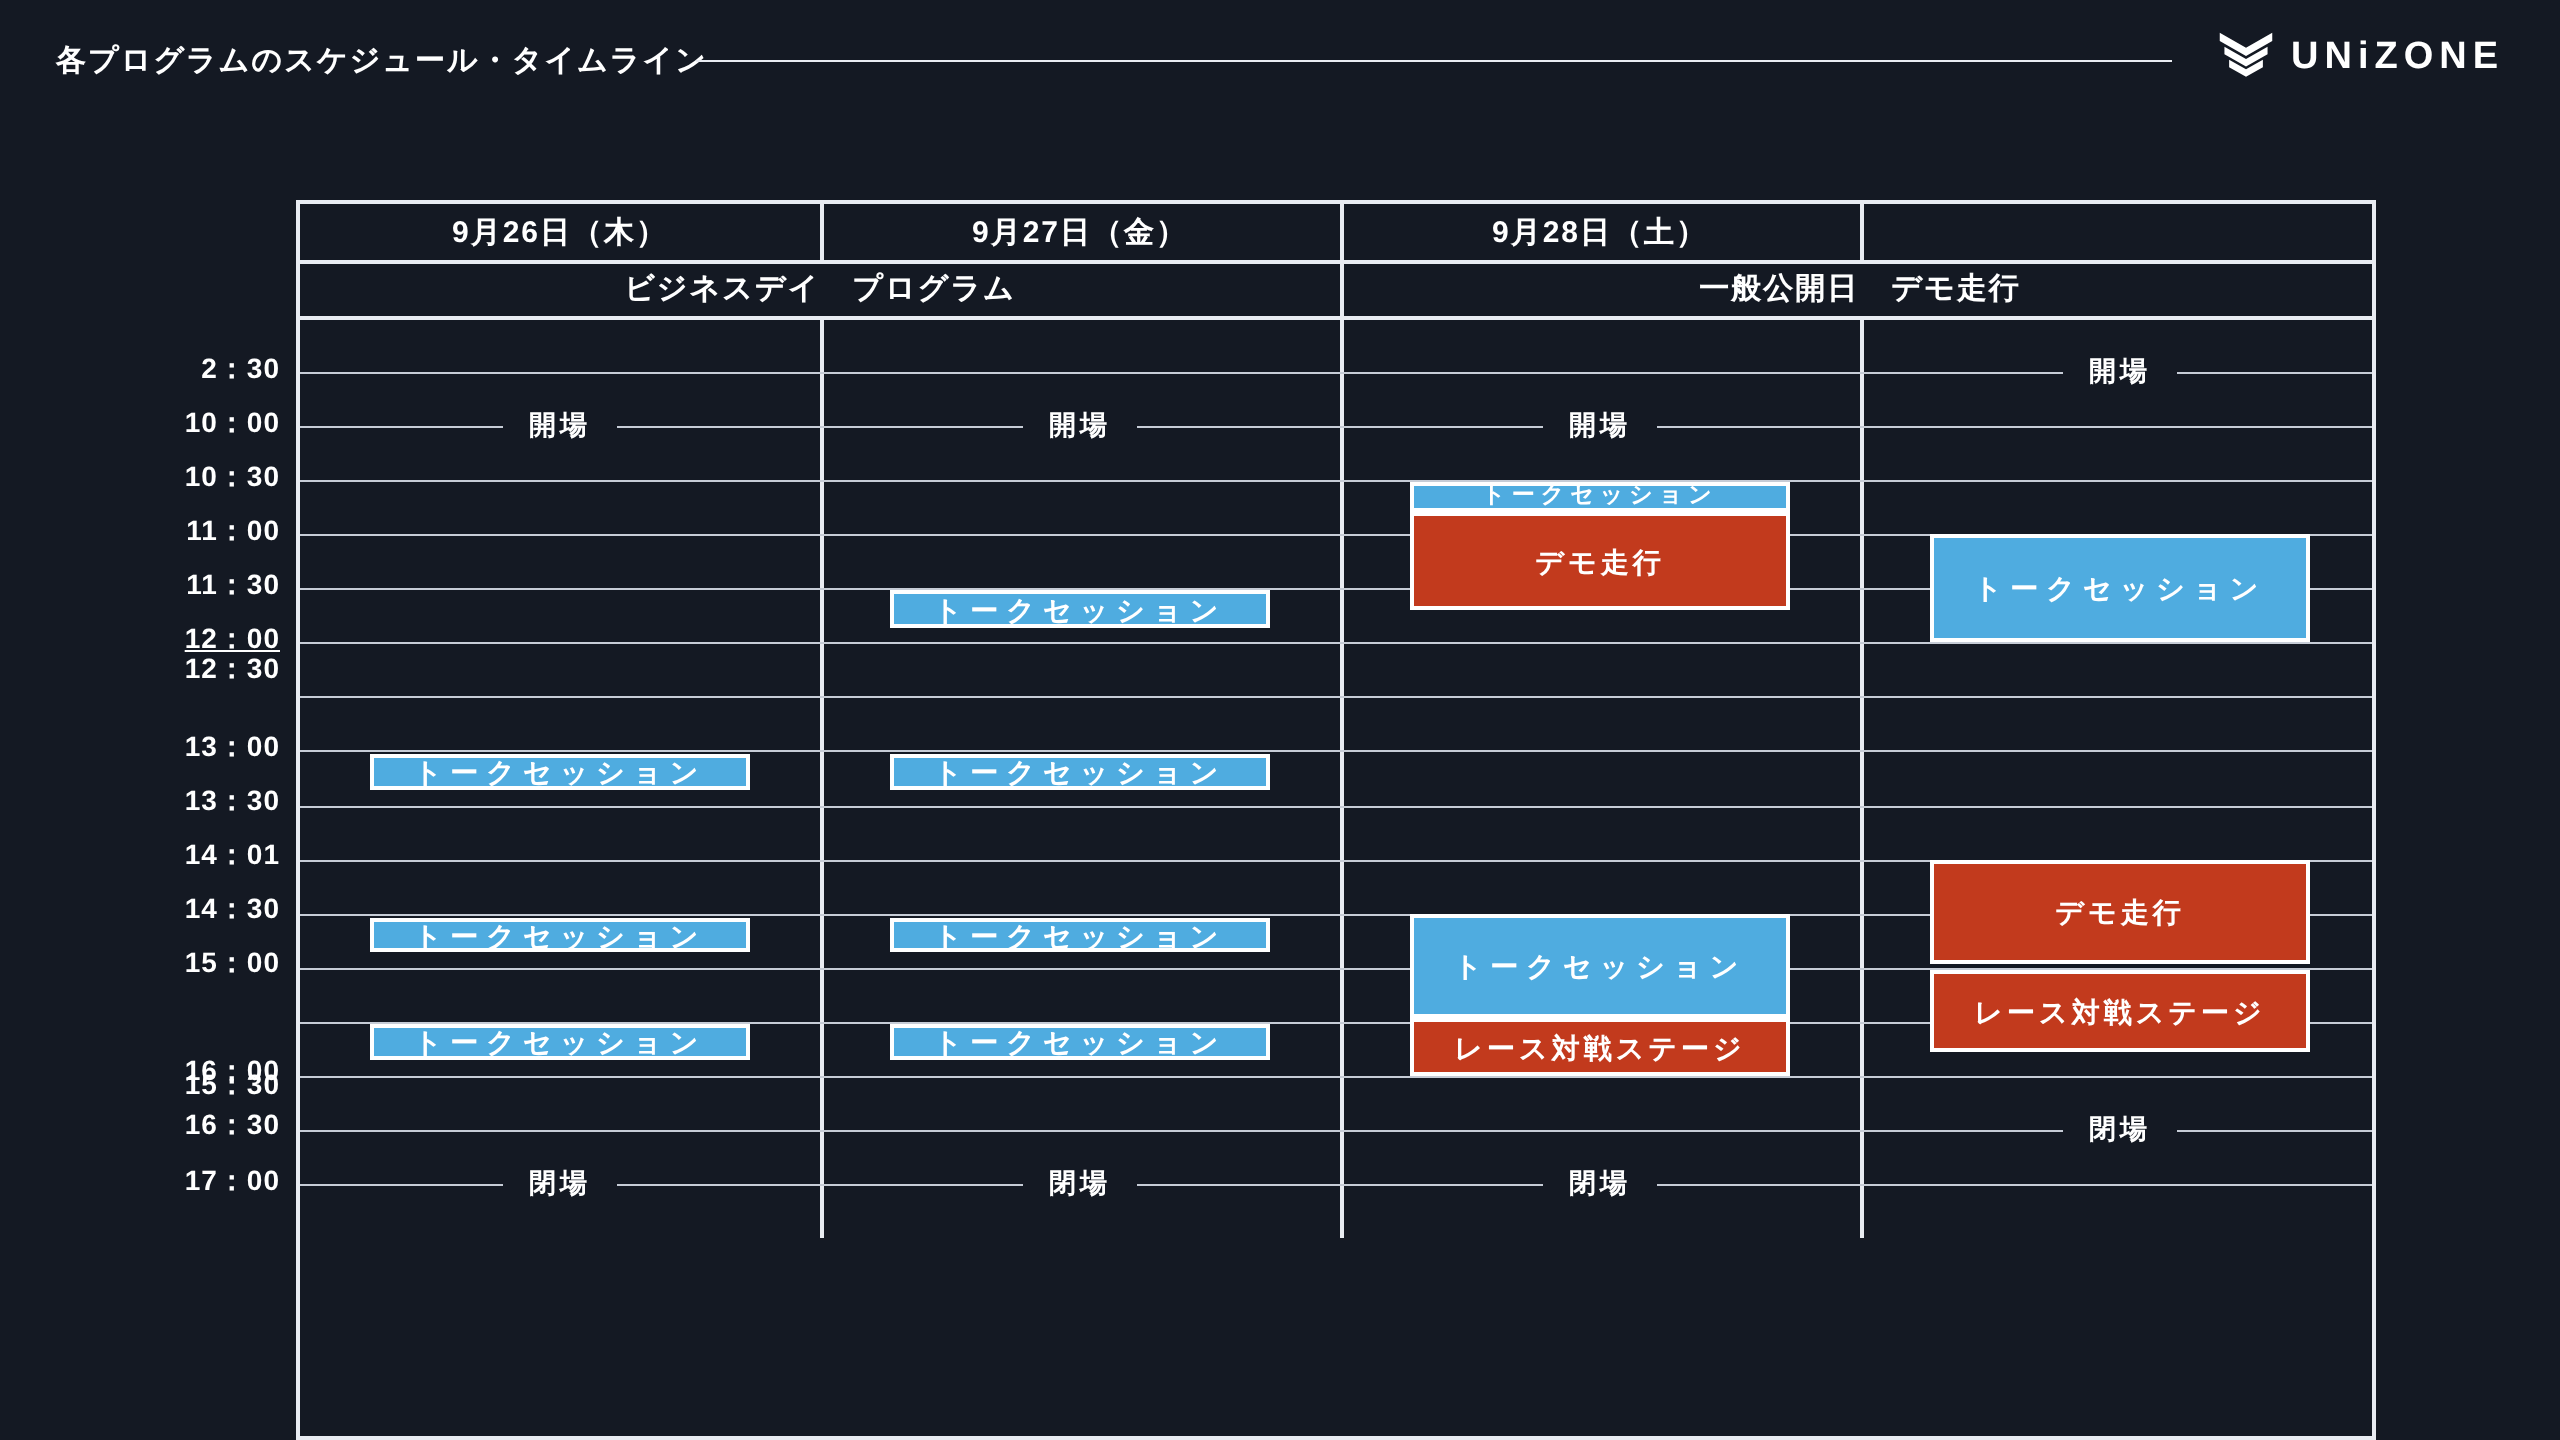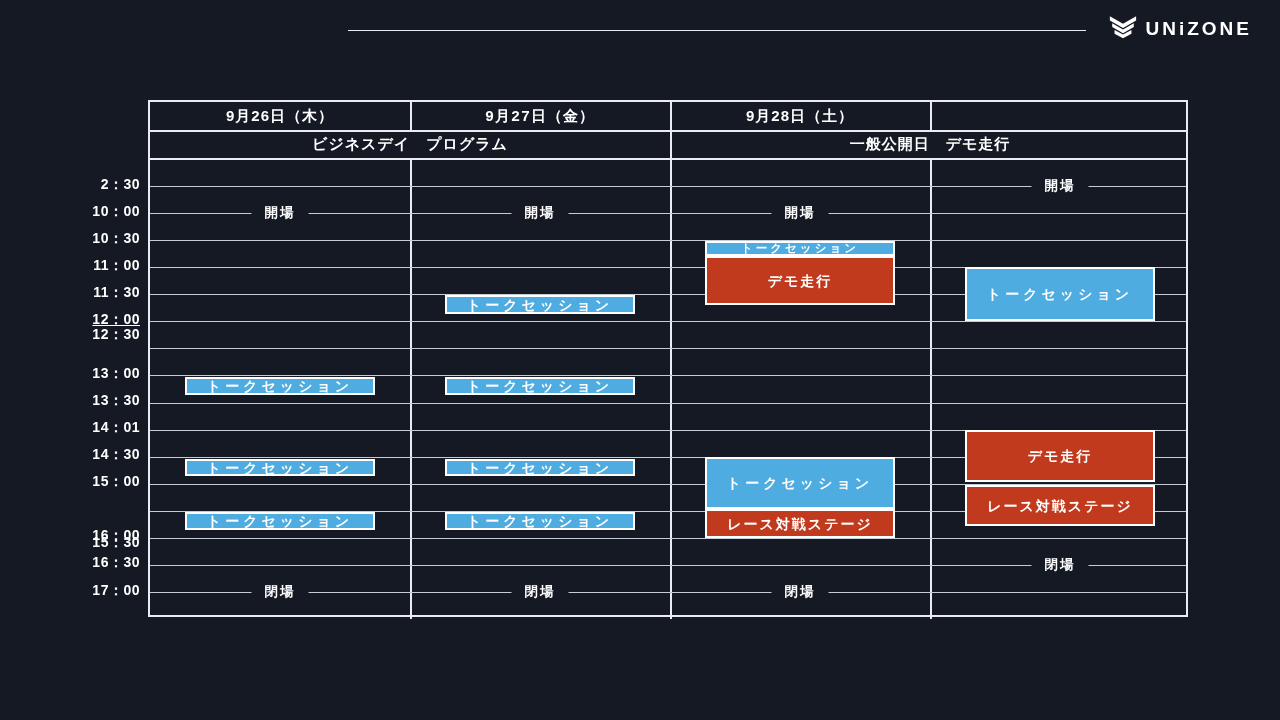--- a/index.html
+++ b/index.html
@@ -9,53 +9,54 @@
   *{margin:0;padding:0;box-sizing:border-box;}
   html,body{width:1280px;height:720px;overflow:hidden;}
   body{background:var(--bg);font-family:"Liberation Sans","DejaVu Sans",sans-serif;color:var(--text);}
   .stage{position:relative;width:1280px;height:720px;background:var(--bg);}
   
   .page-title{position:absolute;left:28px;top:21px;font-size:15px;font-weight:bold;letter-spacing:1px;}
   .title-rule{position:absolute;left:348px;top:30px;width:738px;height:1px;background:var(--structure);}
   .logo{position:absolute;right:28px;top:16px;display:flex;align-items:center;gap:8px;}
   .logo-text{font-size:19px;font-weight:bold;letter-spacing:3px;}
   
-  .table{position:absolute;left:148px;top:100px;width:1040px;height:517px;border:2px solid var(--structure);}
+  .table{position:absolute;left:148px;top:100px;width:1040px;height:620px;border:2px solid var(--structure);}
   .hsep{position:absolute;left:0;right:0;height:1.5px;background:var(--structure);z-index:1;}
   .vline{position:absolute;width:1.5px;background:var(--structure);z-index:1;}
   .gline{position:absolute;left:0;right:0;height:1px;background:var(--grid);z-index:1;}
   .hcell{position:absolute;height:28px;display:flex;align-items:center;justify-content:center;
          font-size:15px;font-weight:bold;letter-spacing:1px;white-space:nowrap;}
   .tlabel{position:absolute;left:56px;width:84px;height:21px;line-height:21px;text-align:right;
           font-size:14px;font-weight:bold;letter-spacing:0.5px;white-space:nowrap;}
   
   .marker{position:absolute;transform:translate(-50%,-50%);background:var(--bg);padding:0 13px;
           font-size:13.5px;font-weight:bold;letter-spacing:2px;z-index:3;white-space:nowrap;}
   .box{position:absolute;border:2px solid #fff;display:flex;align-items:center;justify-content:center;
        font-weight:bold;color:#fff;z-index:2;white-space:nowrap;line-height:1;}
   .box.talk{background:var(--blue);font-size:14px;letter-spacing:4px;}
   .box.stage{background:var(--red);font-size:14px;letter-spacing:2px;}
   .box.small{font-size:11.5px;letter-spacing:3px;}
 </style>
 </head>
 <body>
 
 <div class="stage">
+  <div class="page-title">各プログラムのスケジュール・タイムライン</div>
   <div class="title-rule"></div>
   <div class="logo">
     <svg width="30" height="25" viewBox="0 0 32 26" fill="#ffffff" xmlns="http://www.w3.org/2000/svg">
       <path d="M2 0 L16 8 L30 0 L30 4.5 L16 12.5 L2 4.5 Z"></path>
       <path d="M4.5 7.5 L16 14 L27.5 7.5 L27.5 11.5 L16 18 L4.5 11.5 Z"></path>
       <path d="M7 14.5 L16 19.5 L25 14.5 L25 18.5 L16 23.5 L7 18.5 Z"></path>
     </svg>
     <span class="logo-text">UNiZONE</span>
   </div>
   <div class="table">
       <div class="hcell" style="left: 0px; top: 0px; width: 260px;">9月26日（木）</div>
-      <div class="hcell" style="left: 260px; top: 0px; width: 260px; font-family: Liberation Mono, monospace;">9月27日（金）</div>
+      <div class="hcell" style="left: 260px; top: 0px; width: 260px;">9月27日（金）</div>
       <div class="hcell" style="left: 520px; top: 0px; width: 260px;">9月28日（土）</div>
       <div class="hcell" style="left: 0px; top: 28px; width: 520px;">ビジネスデイ　プログラム</div>
       <div class="hcell" style="left: 520px; top: 28px; width: 520px;">一般公開日　デモ走行</div>
       <div class="hsep" style="top: 28px;"></div>
       <div class="hsep" style="top: 56px;"></div>
       <div class="vline" style="left: 260px; top: 0px; height: 28px;"></div>
       <div class="vline" style="left: 260px; top: 56px; height: 461px;"></div>
       <div class="vline" style="left: 520px; top: 0px; height: 517px;"></div>
       <div class="vline" style="left: 780px; top: 0px; height: 28px;"></div>
       <div class="vline" style="left: 780px; top: 56px; height: 461px;"></div>

